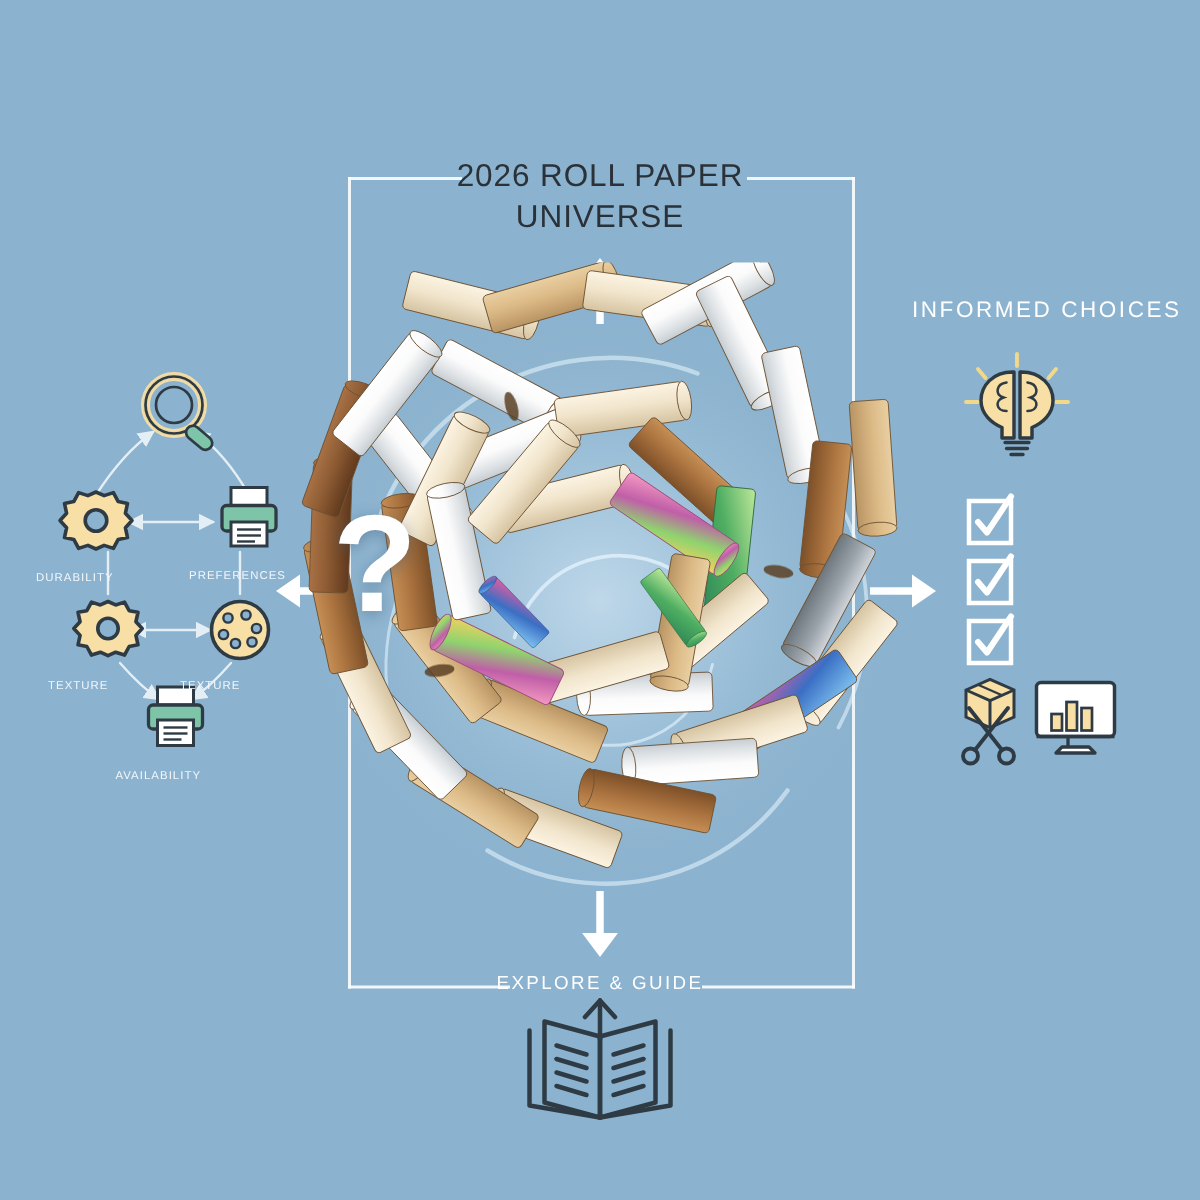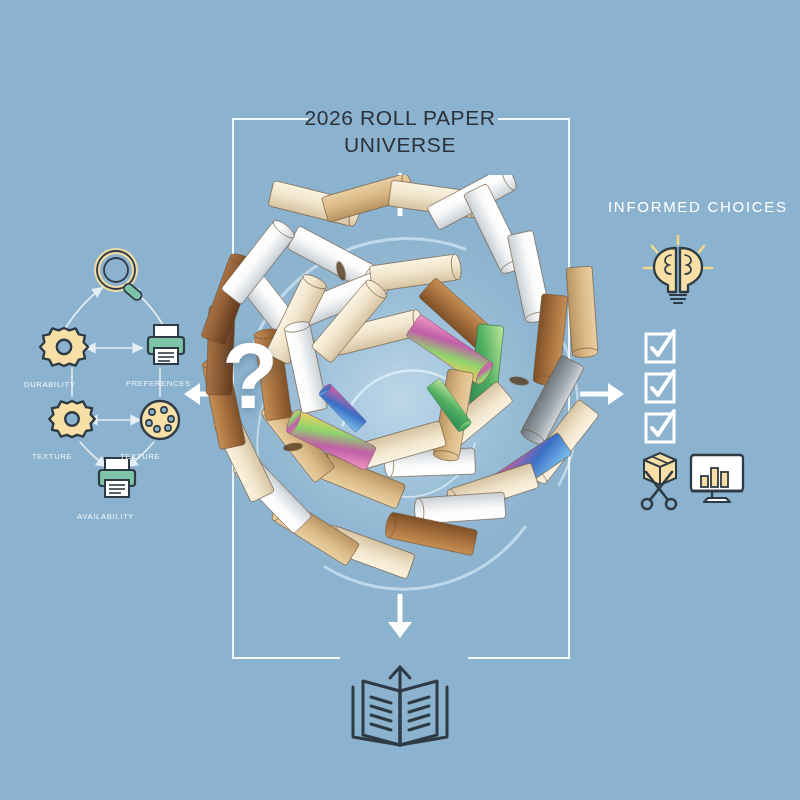--- a/index.html
+++ b/index.html
@@ -68,20 +68,21 @@
   <div class="frame-seg frame-v" style="left:568px;top:118px;height:541px;"></div>
   <div class="frame-seg frame-h" style="left:232px;top:118px;width:76px;"></div>
   <div class="frame-seg frame-h" style="left:498px;top:118px;width:72px;"></div>
   <div class="frame-seg frame-h" style="left:232px;top:657px;width:108px;"></div>
   <div class="frame-seg frame-h" style="left:468px;top:657px;width:102px;"></div>
 
   <div class="title">2026 ROLL PAPER
 UNIVERSE</div>
 
   <div class="side-label label-right">INFORMED CHOICES</div>
+  <div class="label-bottom">EXPLORE &amp; GUIDE</div>
 
   <svg class="arrow" style="left:382px;top:170px;" width="36" height="48" viewBox="0 0 36 48">
     <path d="M18 46 L18 8" stroke="#ffffff" stroke-width="5" fill="none" stroke-linecap="butt"></path>
     <path d="M18 2 L30 18 L6 18 Z" fill="#ffffff"></path>
   </svg>
 
   <svg class="arrow" style="left:382px;top:592px;" width="36" height="48" viewBox="0 0 36 48">
     <path d="M18 2 L18 40" stroke="#ffffff" stroke-width="5" fill="none"></path>
     <path d="M18 46 L30 30 L6 30 Z" fill="#ffffff"></path>
   </svg>

